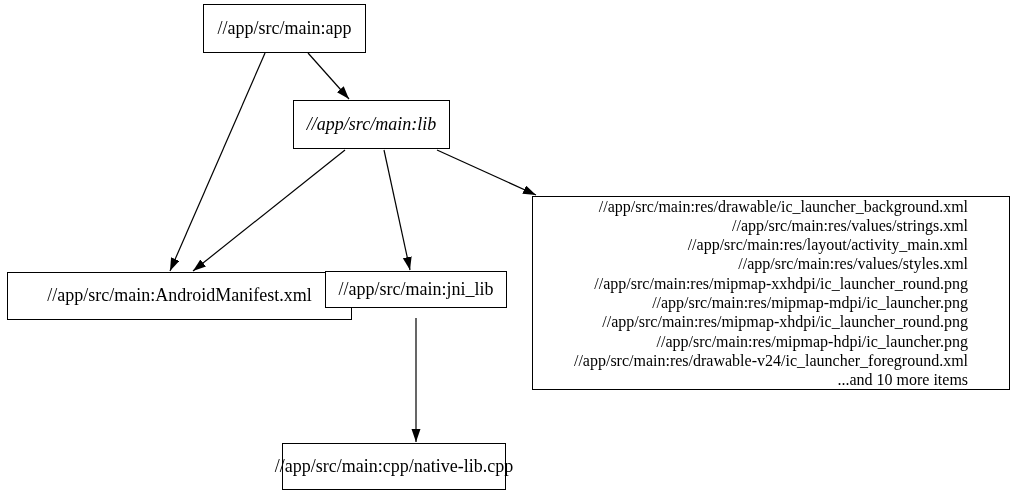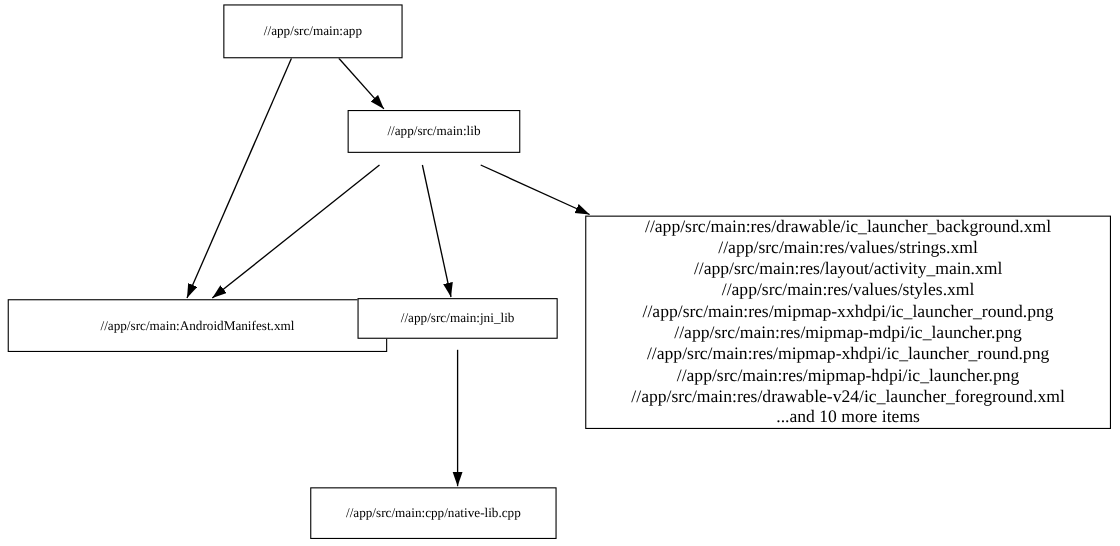--- a/index.html
+++ b/index.html
@@ -30,39 +30,39 @@
   }
   .node {
     position: absolute;
     box-sizing: border-box;
     border: 1.5px solid #000000;
     background: #ffffff;
     display: flex;
     align-items: center;
     justify-content: center;
     text-align: center;
-    font-size: 12px;
+    font-size: 18px;
     line-height: 1.2;
     white-space: nowrap;
   }
   .node-label {
     white-space: nowrap;
   }
   
   .n-app        { left: 203px; top: 4px;   width: 163px; height: 49px; }
-  .n-lib        { left: 316px; top: 100px; width: 157px; height: 39px; }
+  .n-lib        { left: 293px; top: 100px; width: 157px; height: 49px; font-style: italic; }
   .n-manifest   { left: 7px;   top: 272px; width: 345px; height: 48px; }
   .n-jni-lib    { left: 325px; top: 271px; width: 182px; height: 37px; }
   .n-res-group  { left: 532px; top: 196px; width: 478px; height: 194px;
                   font-size: 16px; }
   .n-native-cpp { left: 282px; top: 443px; width: 224px; height: 47px; }
   .res-lines {
     white-space: pre-line;
     line-height: 19.3px;
-    text-align: center;
+    text-align: right;
   }
 </style>
 </head>
 <body>
 
 <div class="graph-canvas">
 
   <svg class="edges-layer" width="1018" height="496" viewBox="0 0 1018 496" aria-hidden="true">
     <defs>
       <marker id="arrow" markerUnits="userSpaceOnUse" markerWidth="14" markerHeight="10" refX="13" refY="4.5" orient="auto">

